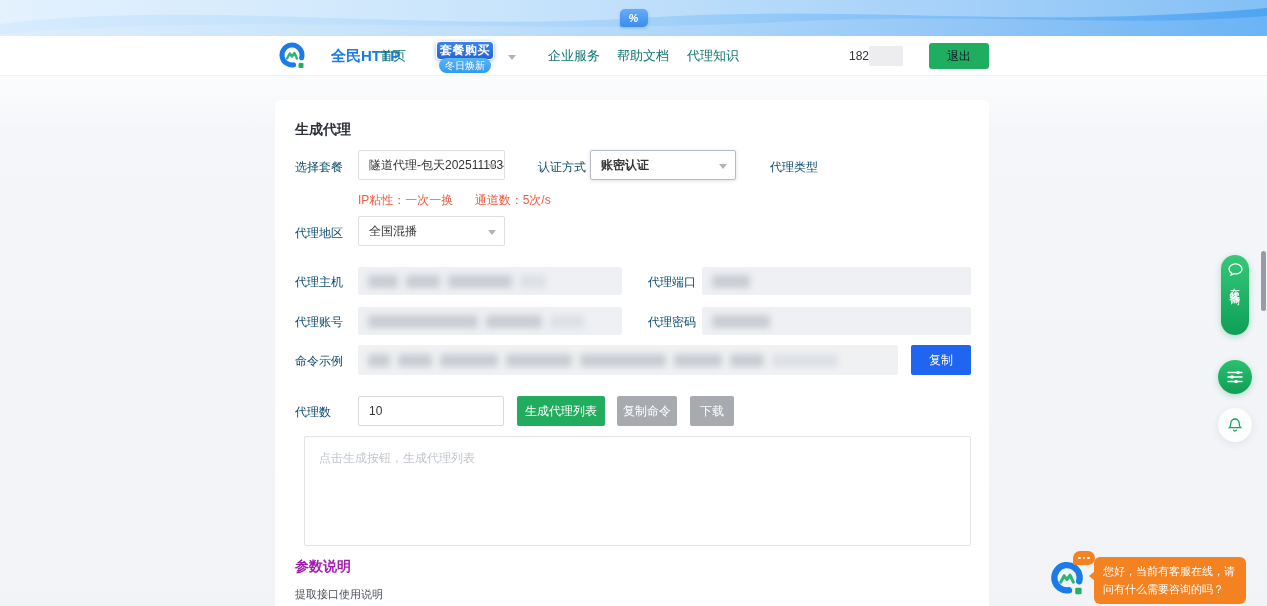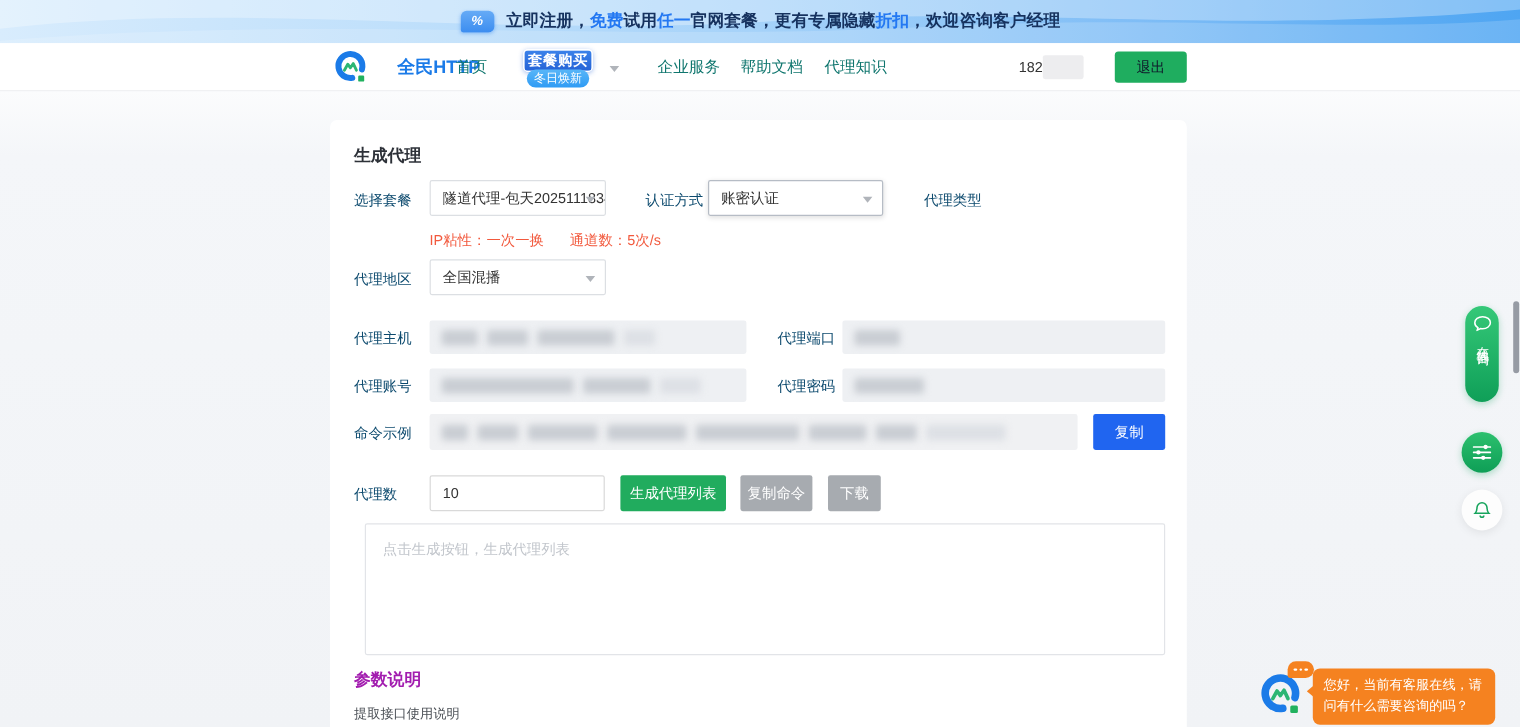--- a/index.html
+++ b/index.html
@@ -49,21 +49,21 @@
 
   
   .card { position:absolute; left:275px; top:100px; width:714px; height:540px;
     background:#fff; border-radius:6px; }
   .card-title { position:absolute; left:20px; top:21px; font-size:14px; font-weight:bold; color:#2d3138; }
   .flabel { position:absolute; font-size:12px; color:#0c4a6e; }
   .sel { position:absolute; height:30px; background:#fff; border:1px solid #dcdfe3; border-radius:2px;
     font-size:12px; color:#333; display:flex; align-items:center; padding:0 24px 0 10px; cursor:pointer;
     white-space:nowrap; overflow:hidden; }
   .sel .caret { position:absolute; right:8px; top:13px; }
-  .sel-auth { border-color:#b6bcc5; box-shadow:0 1px 4px rgba(0,0,0,.12); }
+  .sel-auth { border-color:#b6bcc5; box-shadow:0 1px 4px rgba(0,0,0,.12);font-weight:bold; }
   .note { position:absolute; left:83px; top:92px; font-size:12px; color:#f2593d; }
   .note span + span { margin-left:18px; }
   .ro { position:absolute; height:28px; background:#eef0f3; border-radius:2px;
     display:flex; align-items:center; padding:0 10px; gap:8px; overflow:hidden; }
   .rb { height:13px; background:#c9cdd3; border-radius:2px; filter:blur(3px); flex:none; }
   .rb-light { background:#dde0e5; }
   .btn { position:absolute; height:30px; border:none; border-radius:2px; color:#fff;
     font-size:12px; cursor:pointer; font-family:inherit; }
   .btn-copy { left:636px; top:245px; width:60px; background:#2065f0; }
   .btn-generate { left:242px; top:296px; width:88px; background:#21ac5e; }
@@ -107,23 +107,20 @@
 </head>
 <body>
 
 <div class="promo">
   <svg class="waves" width="1267" height="36" viewBox="0 0 1267 36" preserveAspectRatio="none">
     <path d="M0,24 C200,0 420,32 640,18 C860,4 1020,30 1267,8 L1267,0 L0,0 Z" fill="rgba(255,255,255,0.30)"></path>
     <path d="M0,34 C260,12 520,36 780,22 C980,12 1120,28 1267,16 L1267,36 L0,36 Z" fill="rgba(255,255,255,0.16)"></path>
   </svg>
   <div class="promo-inner">
     <span class="pct">%</span>
-    <span>
-      <span>立即注册，</span><span class="hl">免费</span><span>试用</span><span class="hl">任一</span><span>官网套餐，更有专属隐藏</span><span class="hl">折扣</span><span>，欢迎咨询客户经理</span>
-    </span>
   </div>
 </div>
 
 <div class="nav">
   <div class="brand">
     <svg width="30" height="30" viewBox="0 0 30 30">
       <circle cx="15" cy="14" r="10" fill="none" stroke="#1b7be8" stroke-width="5" stroke-linecap="round" stroke-dasharray="0.82 0.18" pathLength="1" transform="rotate(81 15 14)"></circle>
       <path d="M10 17.5 L12.8 12.5 L15 15.5 L17.4 12 L20 17.5" fill="none" stroke="#2bb673" stroke-width="2.4" stroke-linecap="round" stroke-linejoin="round"></path>
       <rect x="21.5" y="22" width="5" height="5" rx="1" fill="#21b15e"></rect>
     </svg>

